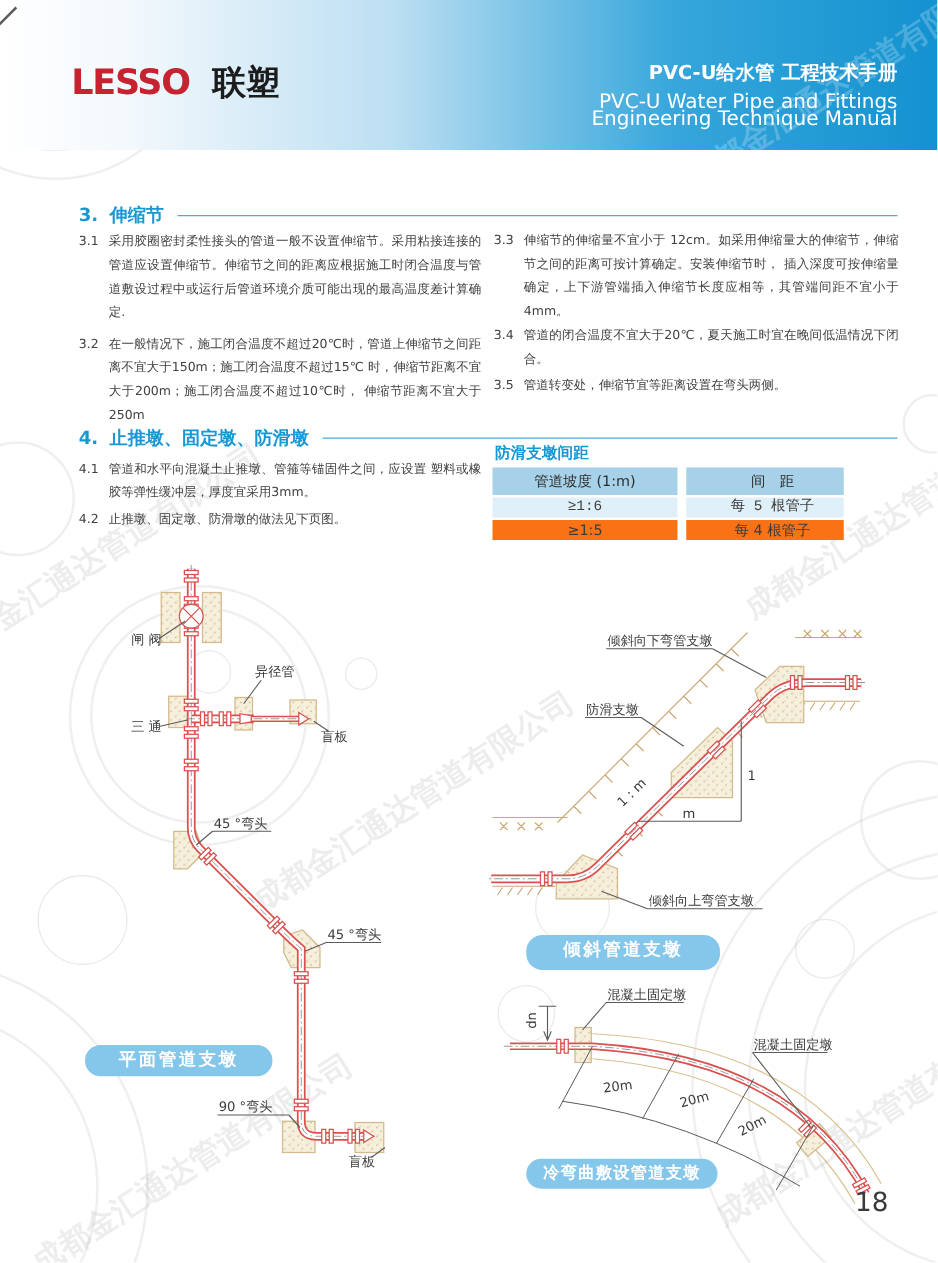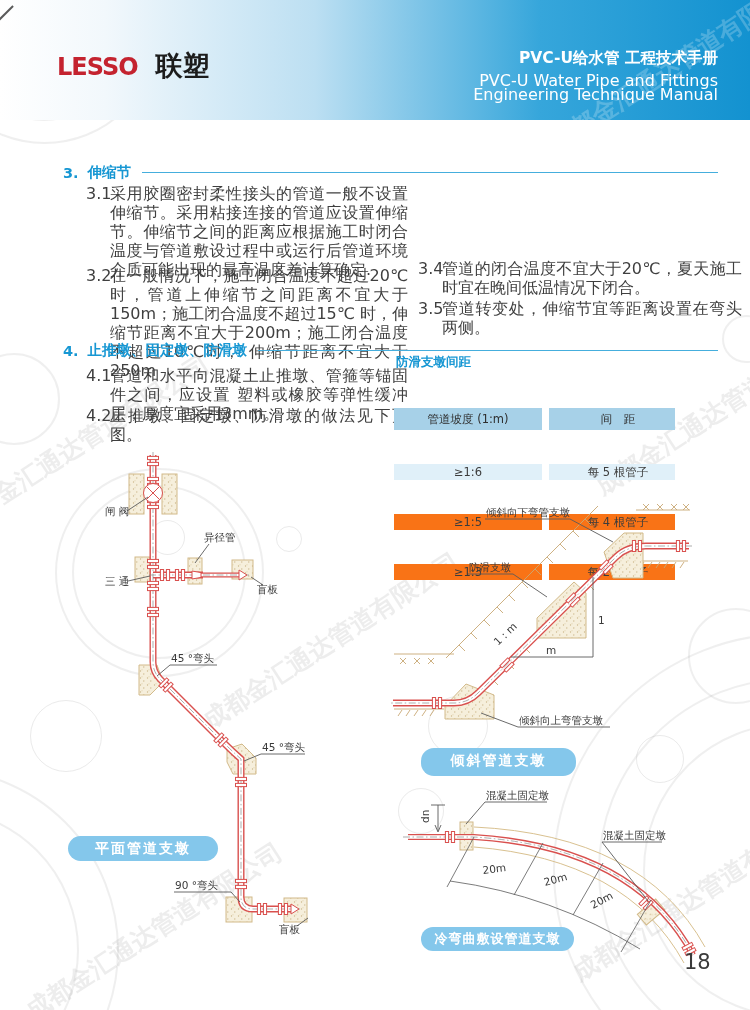--- a/index.html
+++ b/index.html
@@ -9,42 +9,42 @@
   .wm-text{position:absolute;white-space:nowrap;font-size:25px;font-weight:bold;
            color:rgba(145,145,145,0.16);transform:rotate(-33deg);transform-origin:left center;pointer-events:none;}
   .wm-text.on-blue{color:rgba(255,255,255,0.22);}
   .wm-circle{position:absolute;border:2px solid rgba(158,158,158,0.17);border-radius:50%;pointer-events:none;}
   .wm-circle.thin{border-width:1.5px;border-color:rgba(158,158,158,0.22);}
   .corner-mark{position:absolute;left:-4px;top:12px;width:20px;border-top:2.5px solid #5a5a5a;transform:rotate(-45deg);}
   
   .header{position:absolute;left:0;top:0;width:750px;height:120px;
           background:linear-gradient(to right,#ffffff 0%,#f2f8fc 14%,#bcdff2 42%,#36a6db 72%,#1392d0 100%);}
   .logo{position:absolute;left:57px;top:48px;}
-  .logo-latin{font-size:24px;font-weight:bold;letter-spacing:-1px;color:#c4232f;}
+  .logo-latin{font-size:28px;font-weight:bold;letter-spacing:-1px;color:#c4232f;}
   .logo-cjk{font-size:27px;font-weight:bold;color:#1c1c1c;margin-left:18px;}
   .header-title{position:absolute;right:32px;top:48px;text-align:right;color:#ffffff;}
   .header-title .t1{font-size:15.5px;font-weight:bold;margin-bottom:5px;}
   .header-title .t2{font-size:16px;line-height:14px;}
   
   .sec-head{position:absolute;display:flex;align-items:center;color:#1797d3;font-weight:bold;font-size:14.5px;}
   .sec-head .sec-num{margin-right:9px;}
   .sec-head .sec-line{flex:1;height:0;border-top:1.5px solid #45aedd;margin-left:11px;}
-  .p{position:absolute;display:flex;font-size:16px;line-height:19px;color:#3f3f3f;margin-left:23px;}
+  .p{position:absolute;display:flex;font-size:10px;line-height:19px;color:#3f3f3f;}
   .p .num{width:24px;flex:none;}
   .p .txt{flex:1;text-align:justify;}
   
   .tbl-title{position:absolute;left:396px;top:354px;font-size:12.5px;font-weight:bold;color:#1797d3;}
   .tbl{position:absolute;left:394px;top:374px;width:298px;font-size:11.5px;color:#3c3c3c;}
-  .tr{display:flex;margin-bottom:2px;margin-top:34px;}
+  .tr{display:flex;margin-bottom:2px;}
   .td{text-align:center;}
   .td.c1{width:148px;}
   .td.c2{width:114px;padding-left:12px;}
   .colgap{width:7px;}
   .tr.th .td{background:#a7d1e8;height:22px;line-height:22px;color:#2e2e2e;}
-  .tr.ra .td{background:#e0f0f9;height:16px;line-height:16px;}
+  .tr.ra .td{background:#e0f0f9;height:16px;line-height:16px;font-family:Liberation Mono, monospace;}
   .tr.rb .td{background:#f97316;height:16px;line-height:16px;}
   
   .dia{position:absolute;}
   .badge{position:absolute;background:#84c7eb;border-radius:13px;color:#ffffff;font-weight:bold;
          font-size:14px;letter-spacing:2px;text-align:center;}
   .page-num{position:absolute;left:684px;top:950px;font-size:21px;color:#3a3a3a;}
   svg text{font-family:"DejaVu Sans","Liberation Sans",sans-serif;fill:#3a3a3a;font-size:10.5px;}
 </style>
 </head>
 <body>
@@ -97,20 +97,24 @@
     <div class="sec-line"></div>
   </div>
   <div class="p" style="left:63px;top:184px;width:322px;">
     <span class="num">3.1</span>
     <div class="txt">采用胶圈密封柔性接头的管道一般不设置伸缩节。采用粘接连接的管道应设置伸缩节。伸缩节之间的距离应根据施工时闭合温度与管道敷设过程中或运行后管道环境介质可能出现的最高温度差计算确定.</div>
   </div>
   <div class="p" style="left:63px;top:266px;width:322px;">
     <span class="num">3.2</span>
     <div class="txt">在一般情况下，施工闭合温度不超过20℃时，管道上伸缩节之间距离不宜大于150m；施工闭合温度不超过15℃ 时，伸缩节距离不宜大于200m；施工闭合温度不超过10℃时， 伸缩节距离不宜大于250m</div>
   </div>
+  <div class="p" style="left:395px;top:183px;width:324px;">
+    <span class="num">3.3</span>
+    <div class="txt">伸缩节的伸缩量不宜小于 12cm。如采用伸缩量大的伸缩节，伸缩节之间的距离可按计算确定。安装伸缩节时， 插入深度可按伸缩量确定，上下游管端插入伸缩节长度应相等，其管端间距不宜小于4mm。</div>
+  </div>
   <div class="p" style="left:395px;top:259px;width:324px;">
     <span class="num">3.4</span>
     <div class="txt">管道的闭合温度不宜大于20℃，夏天施工时宜在晚间低温情况下闭合。</div>
   </div>
   <div class="p" style="left:395px;top:299px;width:324px;">
     <span class="num">3.5</span>
     <div class="txt">管道转变处，伸缩节宜等距离设置在弯头两侧。</div>
   </div>
 
   <div class="sec-head" style="left:63px;top:341px;width:655px;">
@@ -137,25 +141,20 @@
     <div class="tr ra">
       <div class="td c1">≥1:6</div>
       <div class="colgap"></div>
       <div class="td c2">每 5 根管子</div>
     </div>
     <div class="tr rb">
       <div class="td c1">≥1:5</div>
       <div class="colgap"></div>
       <div class="td c2">每 4 根管子</div>
     </div>
-    <div class="tr rb">
-      <div class="td c1">≥1:3</div>
-      <div class="colgap"></div>
-      <div class="td c2">每 2 根管子</div>
-    </div>
   </div>
 
   <svg class="dia" style="left:55px;top:452px;" width="300" height="510" viewBox="0 0 300 510">
     <defs>
       <pattern id="soil" width="7" height="7" patternUnits="userSpaceOnUse">
         <rect width="7" height="7" fill="#f6efdc"></rect>
         <circle cx="1.5" cy="2" r="0.65" fill="#cdb88b"></circle>
         <circle cx="4.8" cy="5" r="0.65" fill="#cdb88b"></circle>
         <circle cx="3" cy="0.8" r="0.5" fill="#dcc99e"></circle>
       </pattern>

